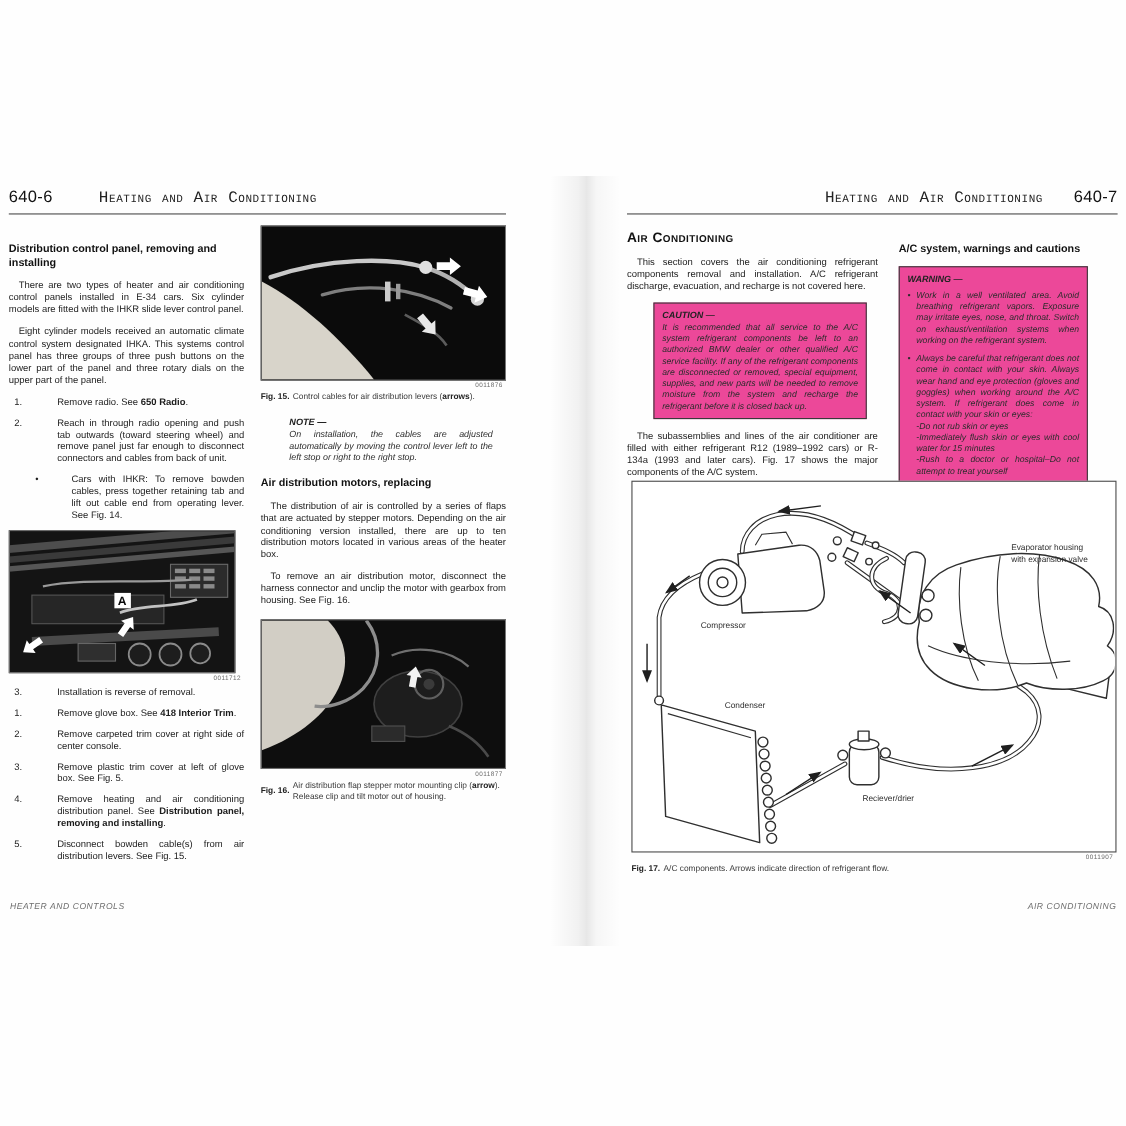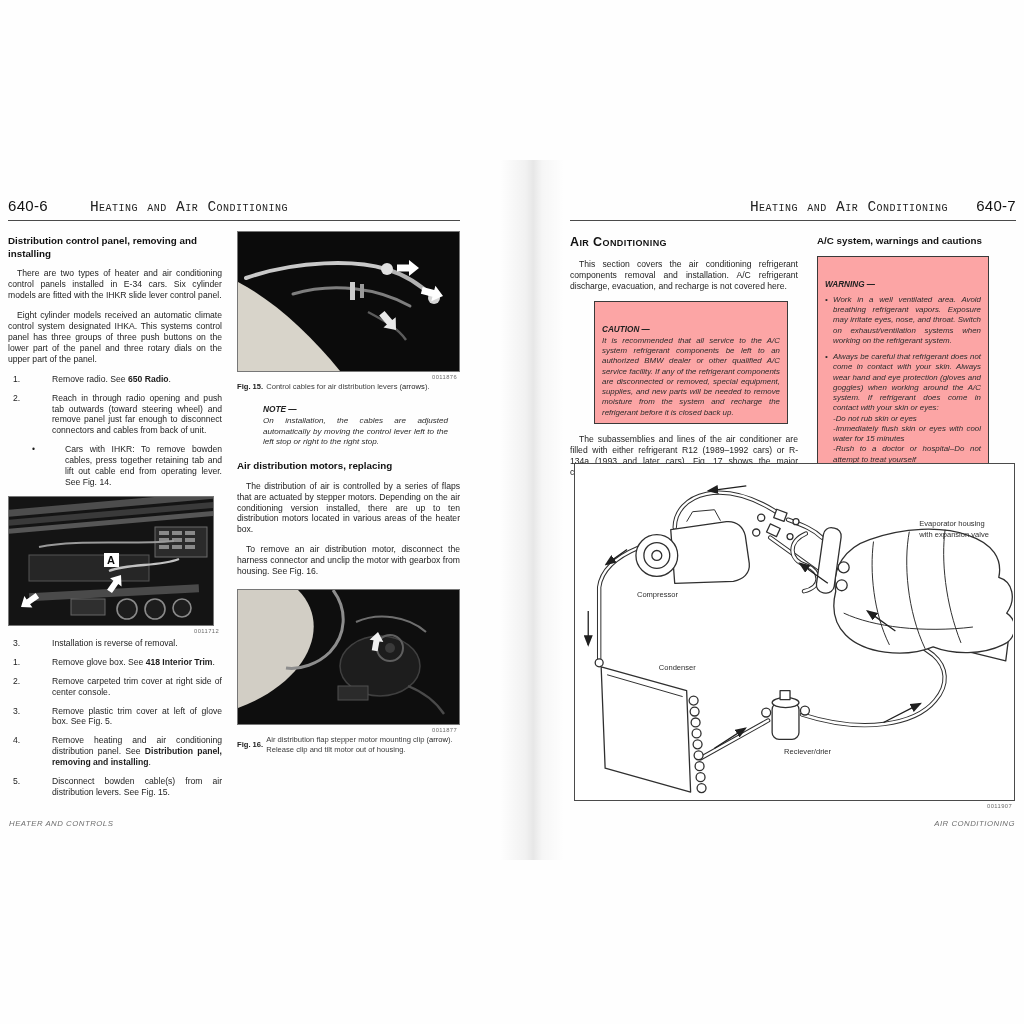--- a/index.html
+++ b/index.html
@@ -6,62 +6,62 @@
   body{
     width:1024px;height:1024px;background:#ffffff;
     font-family:"Liberation Sans", sans-serif;color:#1c1c1c;
     -webkit-font-smoothing:antialiased;
   }
   .spread{position:relative;width:1024px;height:1024px;background:#fefefe;overflow:hidden;}
   .gutter{
     position:absolute;left:500px;top:160px;width:64px;height:700px;
     background:linear-gradient(90deg,rgba(0,0,0,0) 0%,rgba(0,0,0,0.05) 40%,rgba(0,0,0,0.09) 52%,rgba(0,0,0,0.03) 66%,rgba(0,0,0,0) 100%);
   }
-  .page{position:absolute;top:197px;}
+  .page{position:absolute;top:171px;}
   .page-left{left:8px;width:452px;}
   .page-right{left:570px;width:446px;}
 
   .pg-header{display:flex;align-items:baseline;border-bottom:1.6px solid #4a4a4a;padding-bottom:5px;}
   .pg-header.right{justify-content:flex-end;}
   .pagenum{font-size:15px;color:#111;letter-spacing:0.3px;}
   .pg-title{font-variant:small-caps;font-size:14.5px;letter-spacing:0.5px;color:#222;font-family:Liberation Mono, monospace;}
   .page-left .pagenum{margin-right:42px;}
   .page-right .pagenum{margin-left:28px;}
 
   .cols{display:flex;gap:15px;margin-top:10px;}
   .colL1{width:222px;}
   .colL2{width:223px;}
   .colR1{width:228px;}
   .colR2{width:172px;}
 
   h3{font-size:9.8px;font-weight:bold;margin:10px 0 8px 0;line-height:1.3;color:#111;}
-  h3.first{margin-top:4px;}
+  h3.first{margin-top:16px;}
   .sc-head{font-variant:small-caps;font-size:12.5px;font-weight:bold;letter-spacing:0.4px;margin:4px 0 10px 0;color:#111;}
   p{font-size:8.6px;line-height:1.27;text-align:justify;margin:0 0 9px 0;text-indent:9px;color:#222;}
 
   .li{display:flex;font-size:8.6px;line-height:1.27;margin:0 0 8px 5px;}
   .num{flex:none;width:15px;}
   .libody{flex:1;text-align:justify;padding-left:24px;}
   .bullet{display:flex;font-size:8.6px;line-height:1.27;margin:0 0 8px 24px;}
   .bdot{flex:none;width:9px;}
   b.inline{font-weight:bold;}
 
   .photo{position:relative;background:#101010;border:1px solid #777;}
   .photo svg{display:block;}
   .photo-id{font-size:5.8px;color:#6a6a6a;text-align:right;margin:2px 3px 2px 0;letter-spacing:0.4px;}
   .caption{display:flex;font-size:7.6px;line-height:1.32;color:#3b3b3b;margin:0 0 10px 0;align-items:center;}
   .cap-label{font-weight:bold;white-space:nowrap;margin-right:3px;color:#222;}
   .cap-body{flex:1;}
-  .cap-body .b{font-weight:normal;color:#222;}
+  .cap-body .b{font-weight:bold;color:#222;}
 
   .note{margin:12px 0 12px 26px;width:185px;}
   .note-label{font-size:8.3px;font-weight:bold;font-style:italic;margin-bottom:2px;color:#222;}
   .note-body{font-size:8.1px;font-style:italic;line-height:1.32;text-align:justify;color:#2c2c2c;}
 
-  .alert{border:1.2px solid #3a3a3a;padding:23px 7px 5px 7px;background:#fca5a5;}
+  .alert{border:1.2px solid #3a3a3a;padding:6px 7px 5px 7px;background:#ec4899;}
   .alert .note-label{font-size:8.2px;}
   .alert-body{font-size:7.9px;font-style:italic;line-height:1.3;text-align:justify;color:#2c2c2c;}
   .caution-box{margin:2px 0 10px 24px;width:178px;}
   .warning-box{margin:0;}
   .wli{display:flex;margin-top:6px;}
   .wdot{flex:none;width:8px;font-size:7.9px;font-style:italic;}
   .wbody{flex:1;}
   .wsub{margin:0;}
 
   .figure-wrap{position:absolute;left:4px;top:266px;width:441px;}
@@ -378,18 +378,22 @@
           </g>
 
           <text class="dlabel" x="62" y="134">Compressor</text>
           <text class="dlabel" x="84" y="207">Condenser</text>
           <text class="dlabel" x="210" y="292">Reciever/drier</text>
           <text class="dlabel" x="346" y="62">Evaporator housing</text>
           <text class="dlabel" x="346" y="73">with expansion valve</text>
         </svg>
       </div>
       <div class="photo-id">0011907</div>
+      <div class="fig-caption">
+        <span class="cap-label">Fig. 17.</span>
+        <span class="cap-body">A/C components. Arrows indicate direction of refrigerant flow.</span>
+      </div>
     </div>
   </div>
 
   <div class="footer footer-left">HEATER AND CONTROLS</div>
   <div class="footer footer-right">AIR CONDITIONING</div>
 </div>
 
 </body></html>

